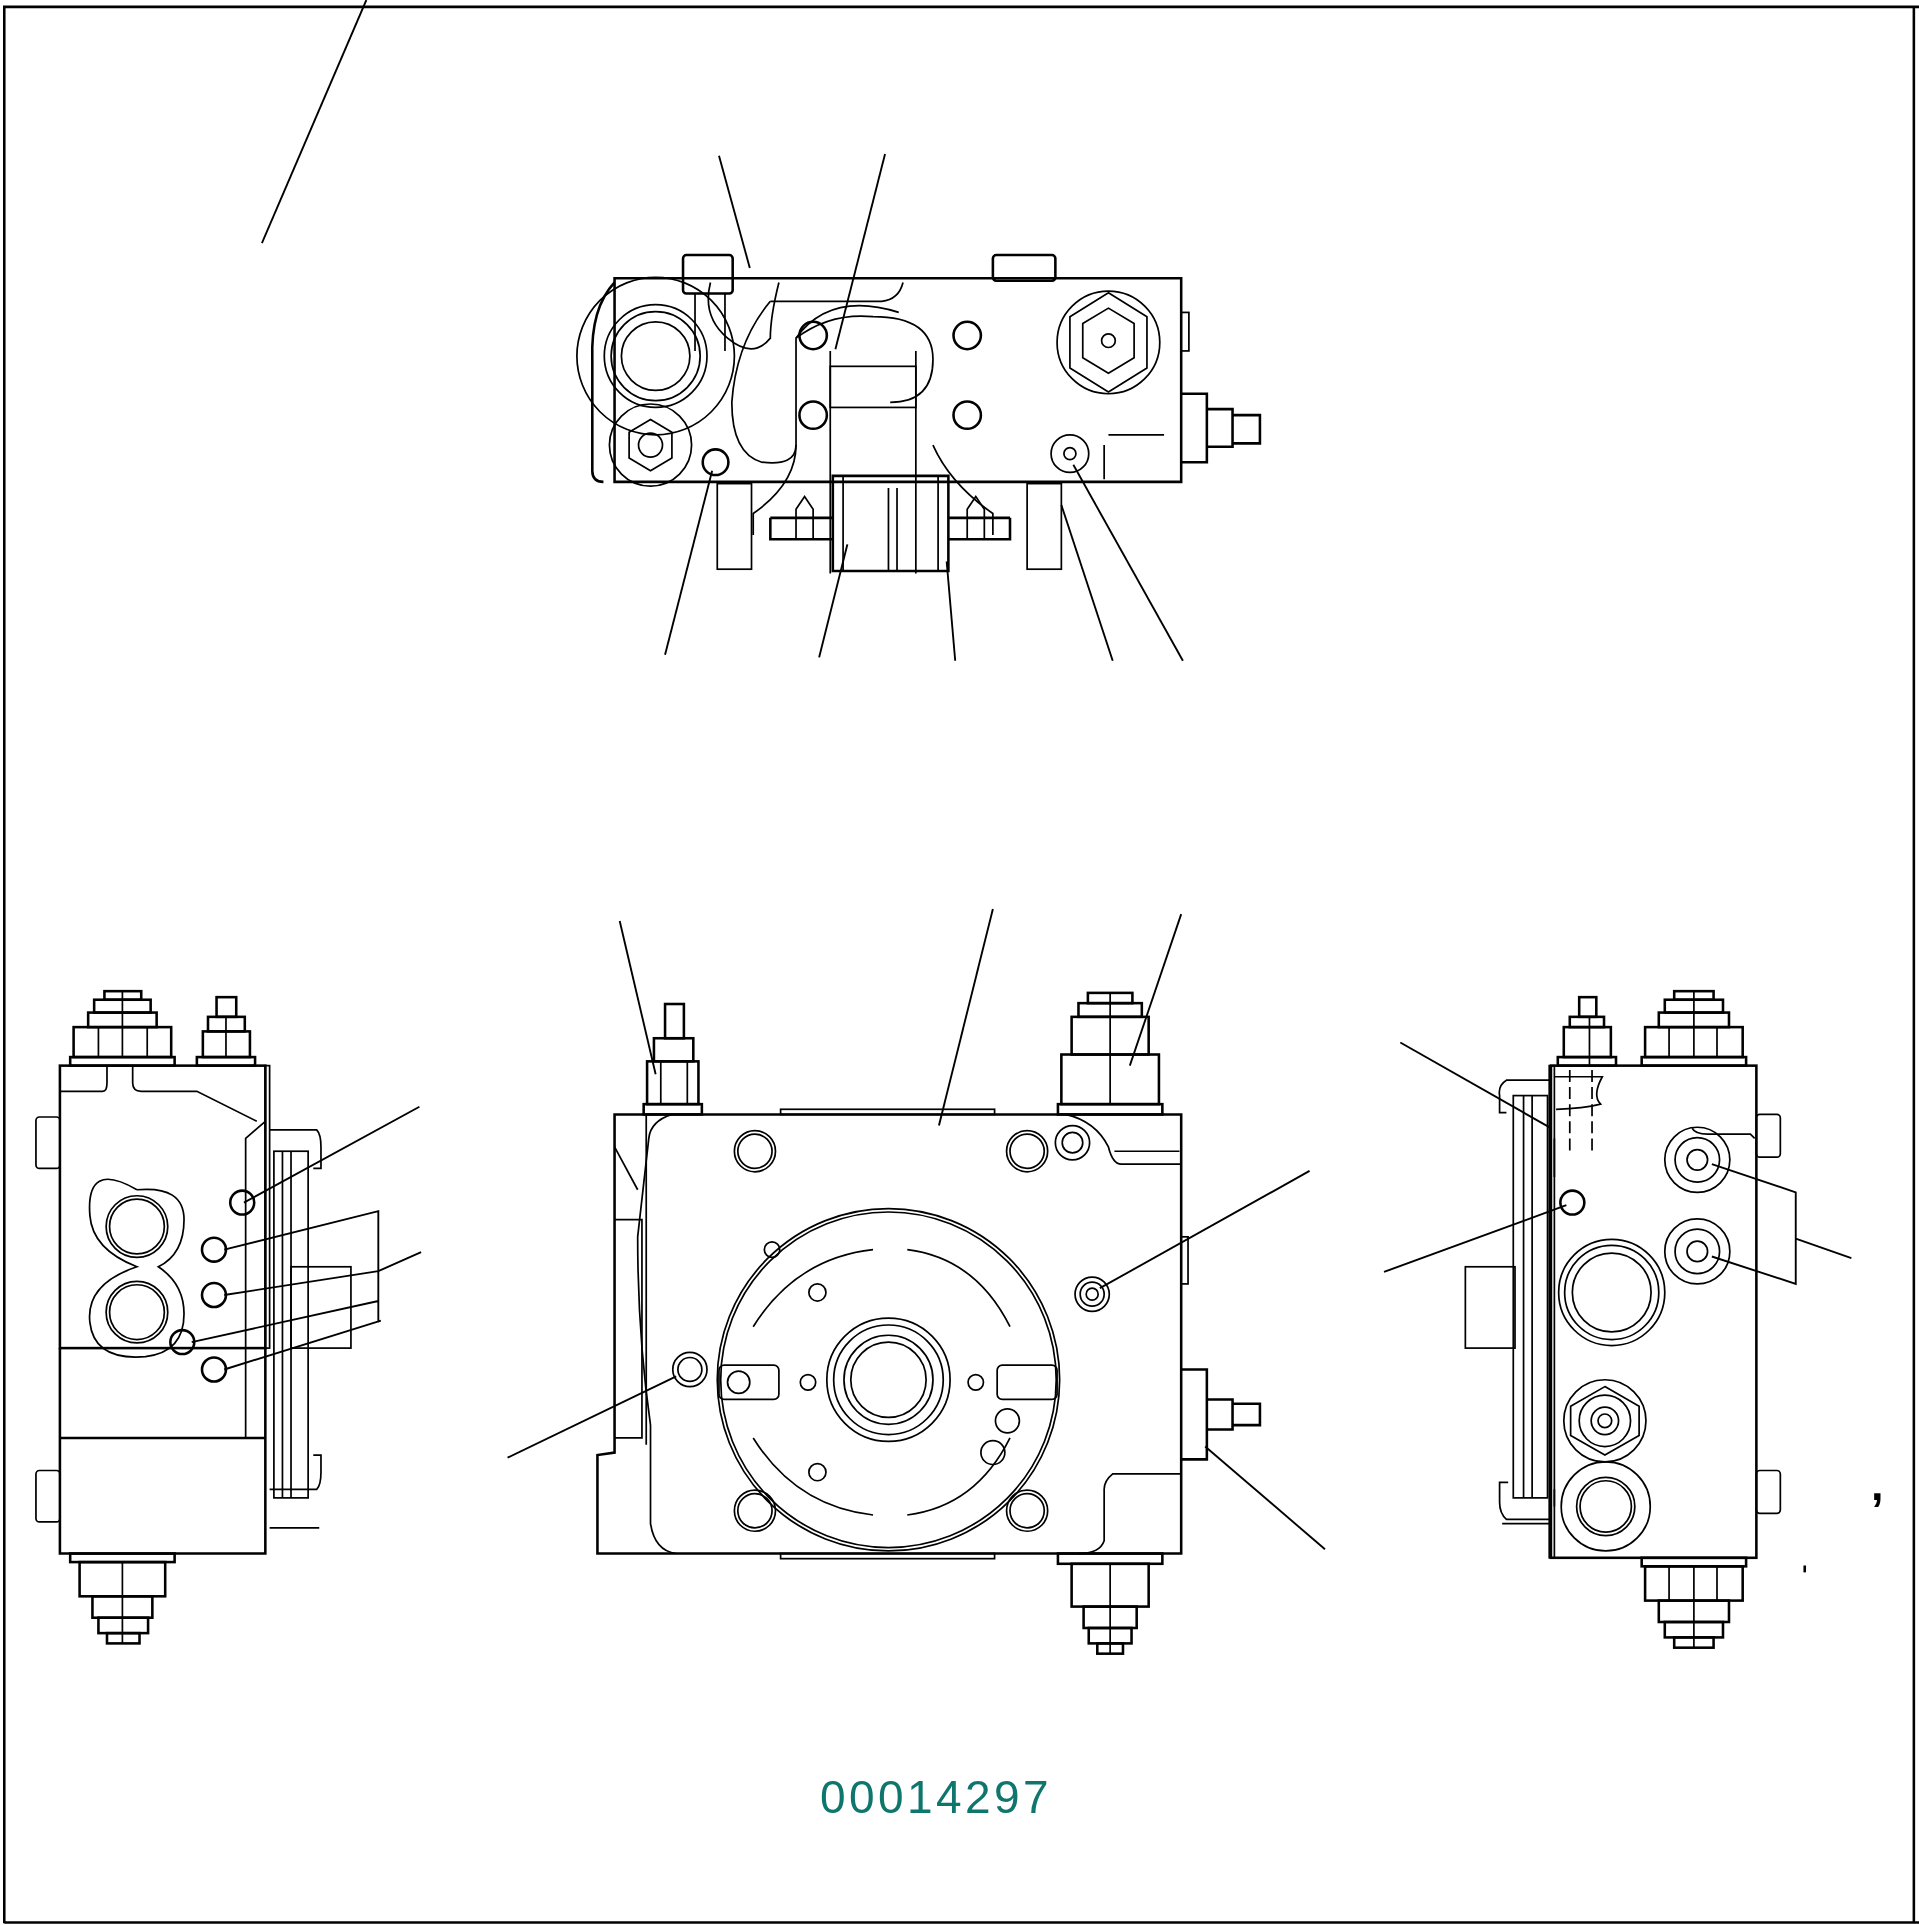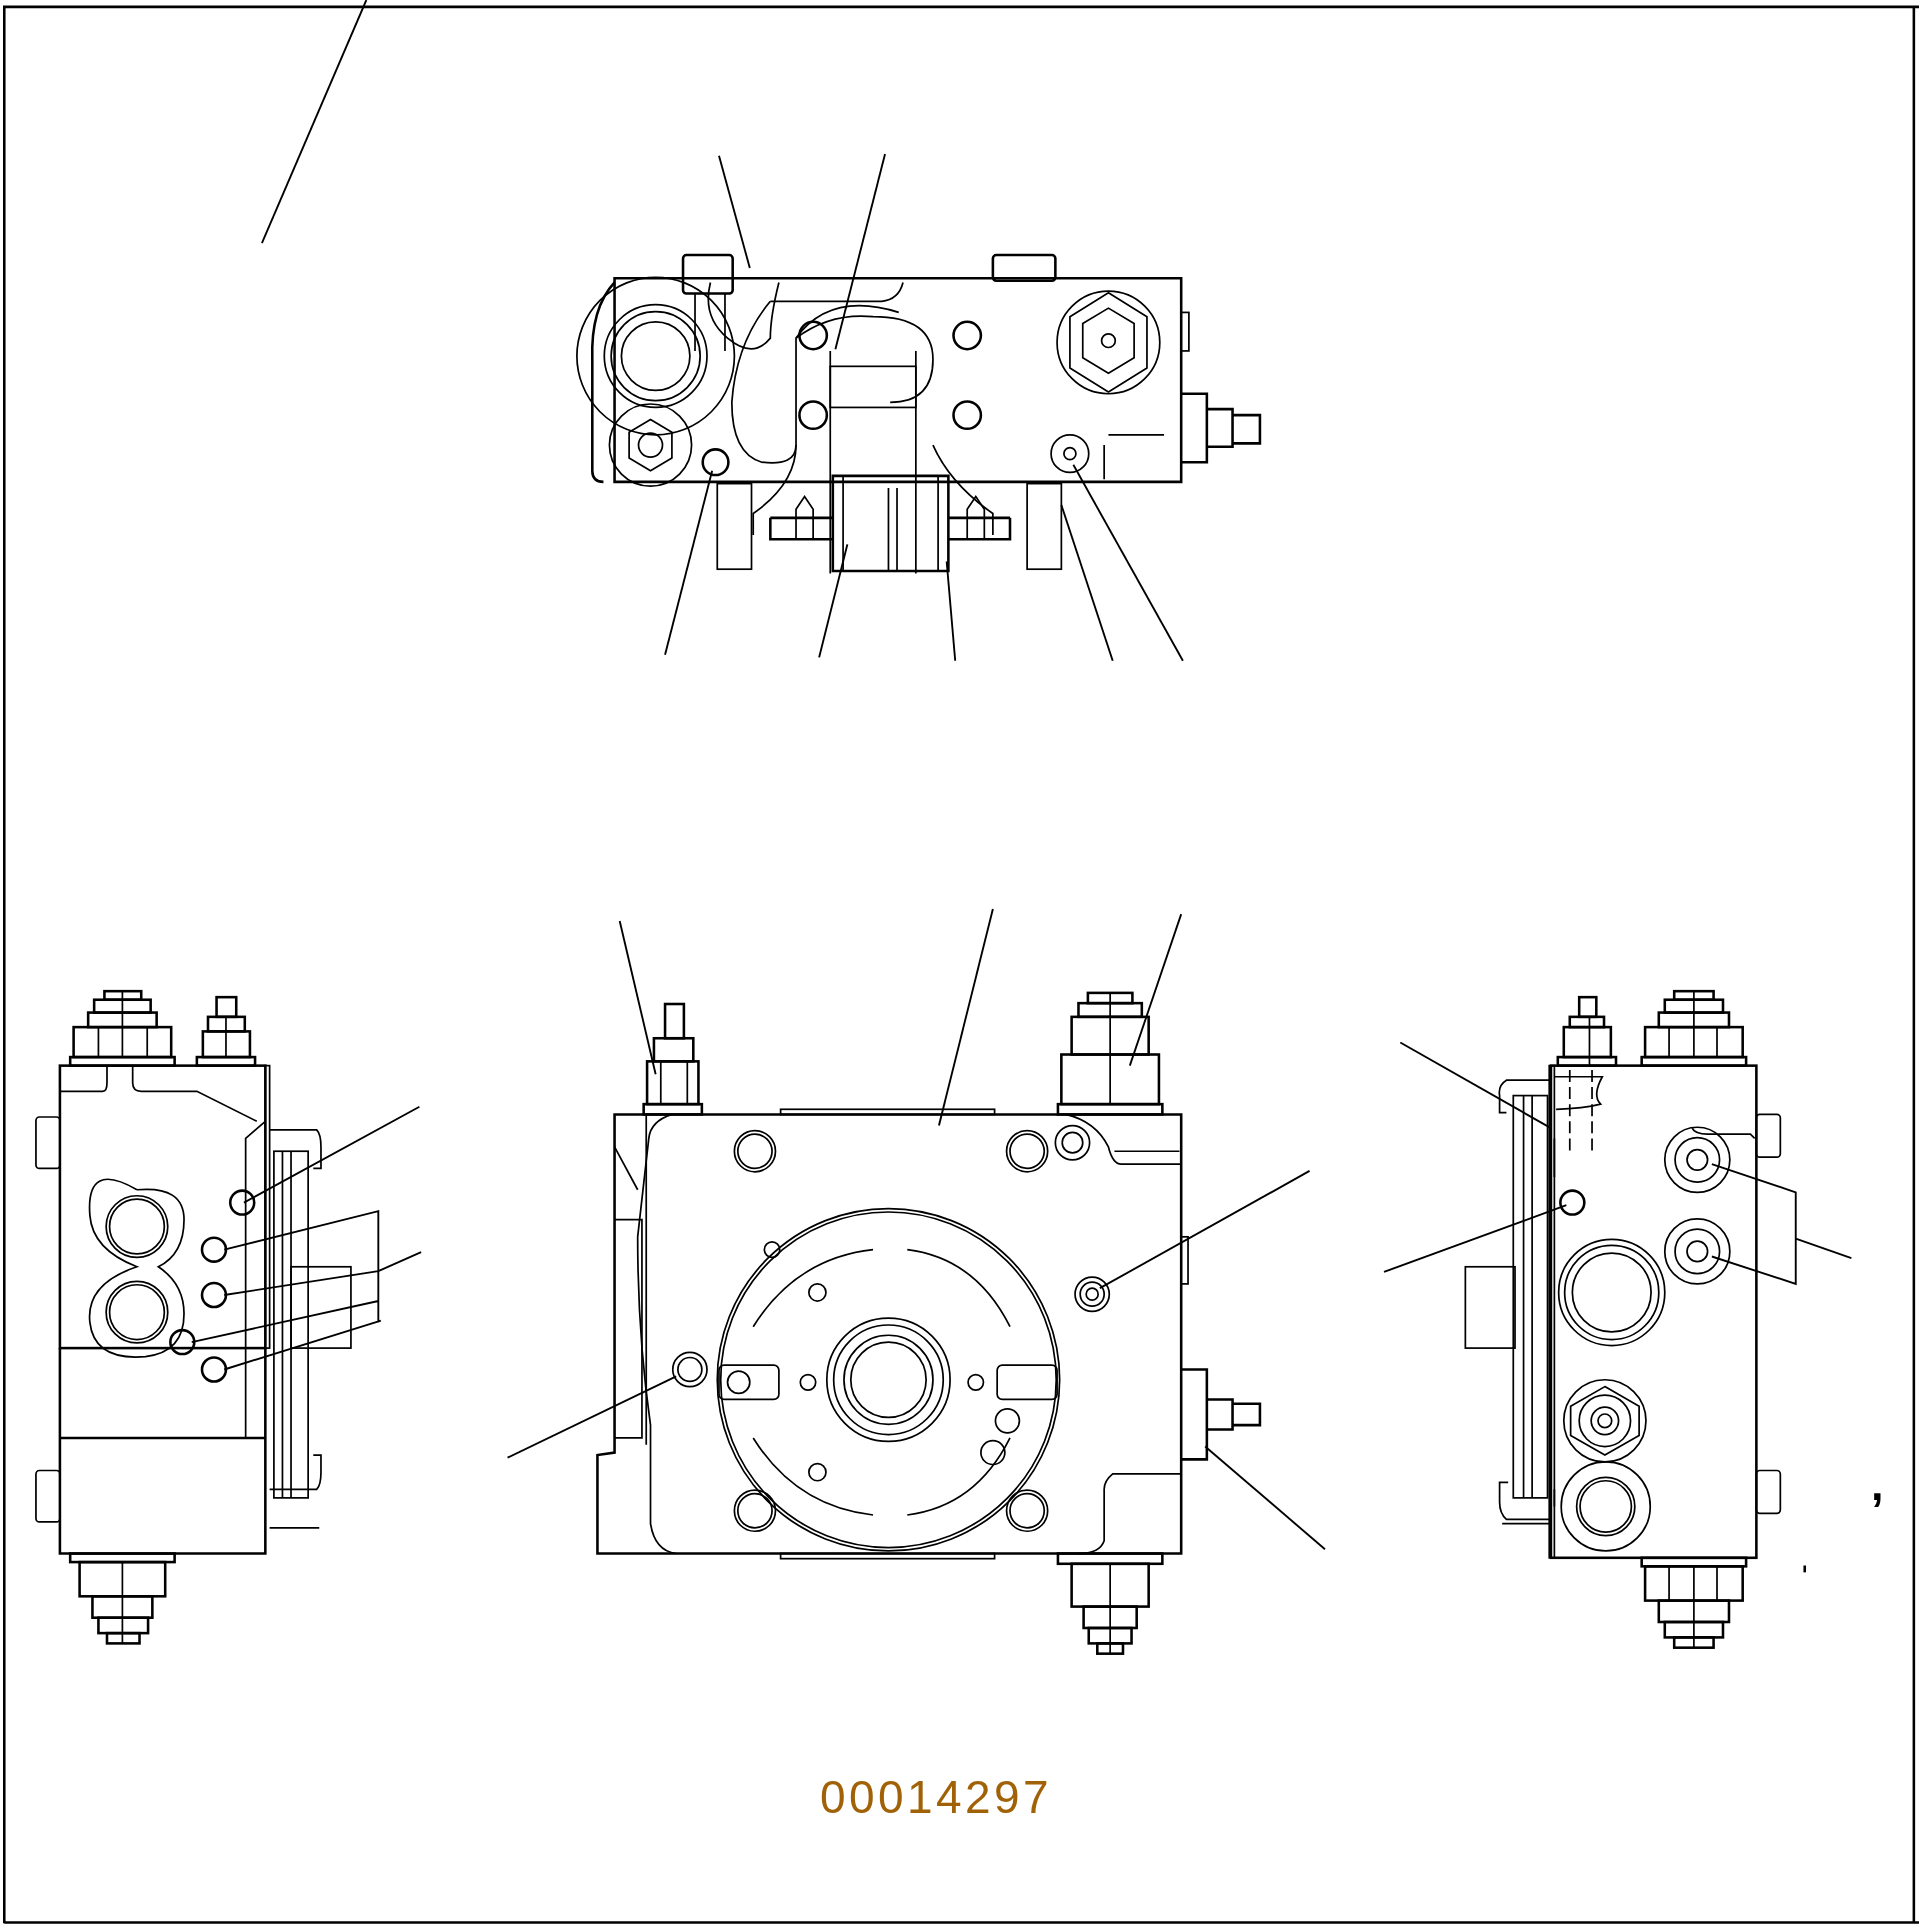--- a/index.html
+++ b/index.html
@@ -2,21 +2,21 @@
 <html style="font-size:13.7px"><head>
 <meta charset="utf-8">
 <style>
   html,body{margin:0;padding:0;background:#fff;}
   #canvas{position:relative;width:1919px;height:1925px;background:#fff;overflow:hidden;}
   svg{position:absolute;left:0;top:0;}
   .ln{stroke:#000;stroke-width:3;fill:none;}
   .thin{stroke:#000;stroke-width:2;fill:none;}
   .lead{stroke:#000;stroke-width:2.2;fill:none;}
   .frame{stroke:#000;stroke-width:3;fill:none;}
-  #figno{position:absolute;left:820px;top:1770px;font-family:"Liberation Sans",sans-serif;font-size:46px;letter-spacing:3.4px;color:#a16207;}
+  #figno{position:absolute;left:820px;top:1770px;font-family:"Liberation Sans",sans-serif;font-size:46px;letter-spacing:3.4px;color:#0f766e;}
   #mark{position:absolute;left:1871px;top:1462px;font-family:"Liberation Sans",sans-serif;font-size:45px;font-weight:bold;color:#000;line-height:1;}
 </style>
 </head>
 <body>
 
 <div id="canvas">
 <svg width="1919" height="1925" viewBox="0 0 2242 2249">
 
   <path class="frame" d="M5 2247 V8 H2242 M2236 8 V2247 M5 2246 H2242"></path>
   <line class="lead" x1="428" y1="0" x2="306" y2="284"></line>

